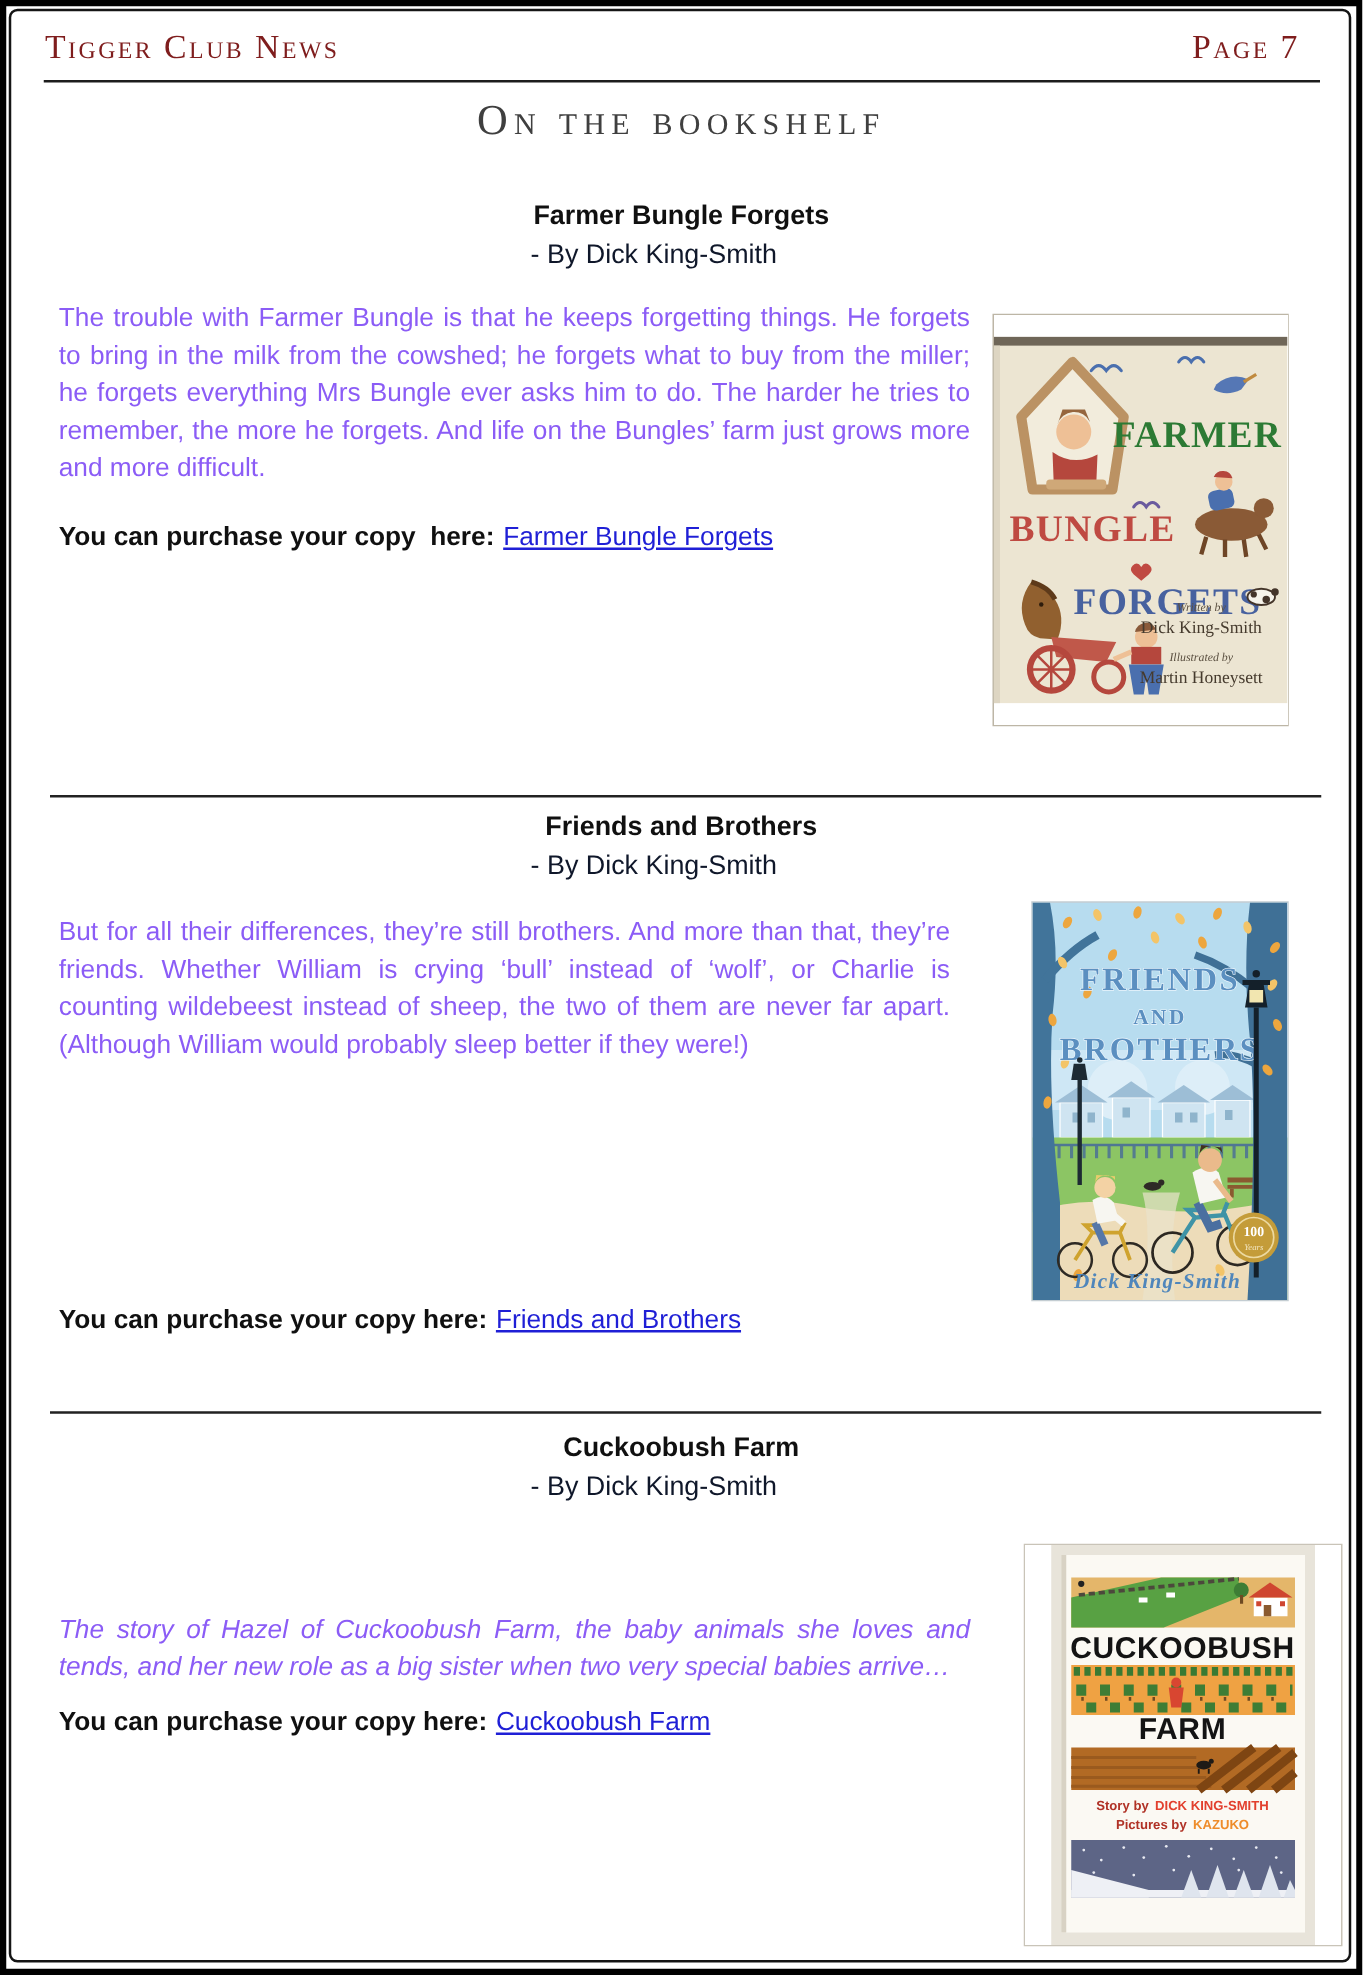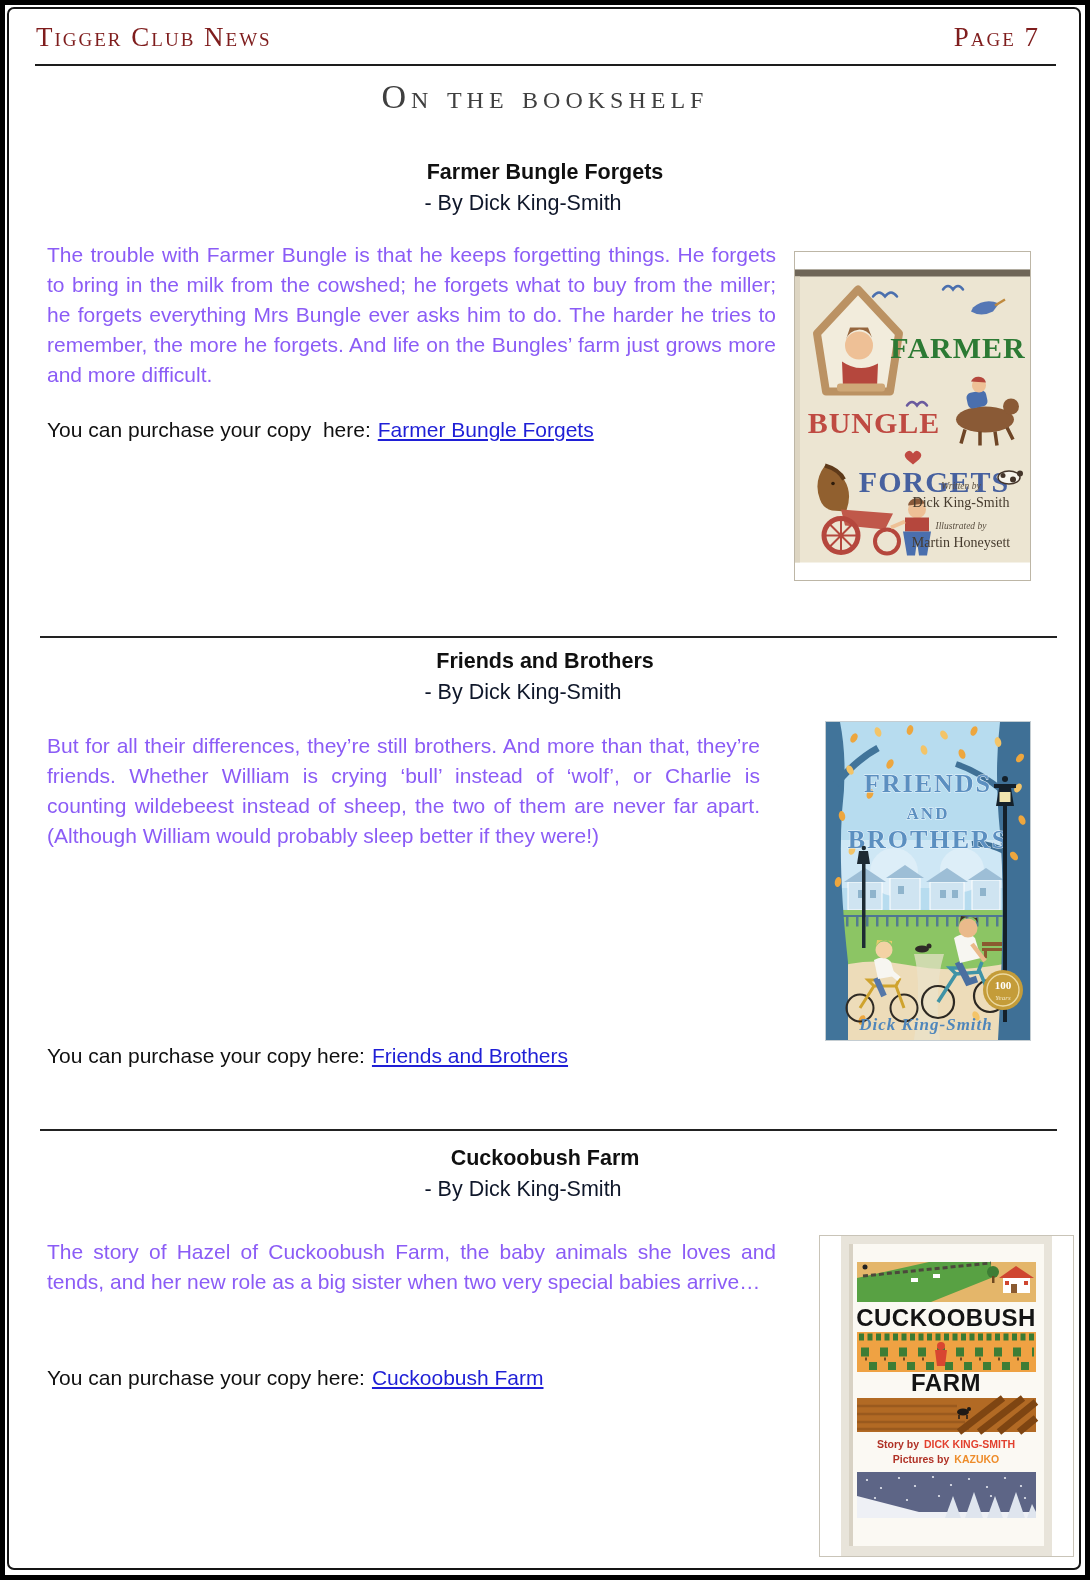--- a/index.html
+++ b/index.html
@@ -25,33 +25,33 @@
 
   
   .sec-title { position:absolute; left:0; width:1090px; text-align:center;
     font-size:21.5px; font-weight:bold; color:#101010; }
   .sec-byline { position:absolute; left:0; width:950px; text-align:center;
     font-size:21.5px; color:#0f172a;margin-left:48px; }
   .sec-text { position:absolute; left:47px; font-size:21px; line-height:30px;
     text-align:justify; color:#8b5cf6; }
   .sec-text p { margin:0; }
   .purchase { position:absolute; left:47px; font-size:21px; color:#101010; }
-  .plabel { font-weight:normal; white-space:pre-wrap; }
+  .plabel { font-weight:bold; white-space:pre-wrap; }
   .plink { color:#1f1fd6; text-decoration:underline; margin-left:7px; }
   .divider { position:absolute; left:40px; width:1017px; border-top:2px solid #222; }
   .d1 { top:636px; } .d2 { top:1129px; }
 
   .t0 { top:160px; } .b0 { top:191px; }
   .x0 { top:240px; width:729px; }
   .p0 { top:418px; }
   .t1 { top:649px; } .b1 { top:680px; }
   .x1 { top:731px; width:713px; }
   .p1 { top:1044px; }
   .t2 { top:1146px; } .b2 { top:1177px; }
-  .x2 { top:1237px; width:729px; }
+  .x2 { top:1289px; width:729px;font-style:italic; }
   .p2 { top:1366px; }
 
   
   .cover { position:absolute; }
   .c0 { left:795px; top:252px; width:235px; height:328px; box-shadow:0 0 0 1px #bdb6a6; }
   .c1 { left:826px; top:722px; width:204px; height:318px; box-shadow:0 0 0 1px #c4cdd2; }
   .c2 { left:820px; top:1236px; width:253px; height:320px; box-shadow:0 0 0 1px #c9c4b8; }
   .cover svg { display:block; width:100%; height:100%; }
 
   

